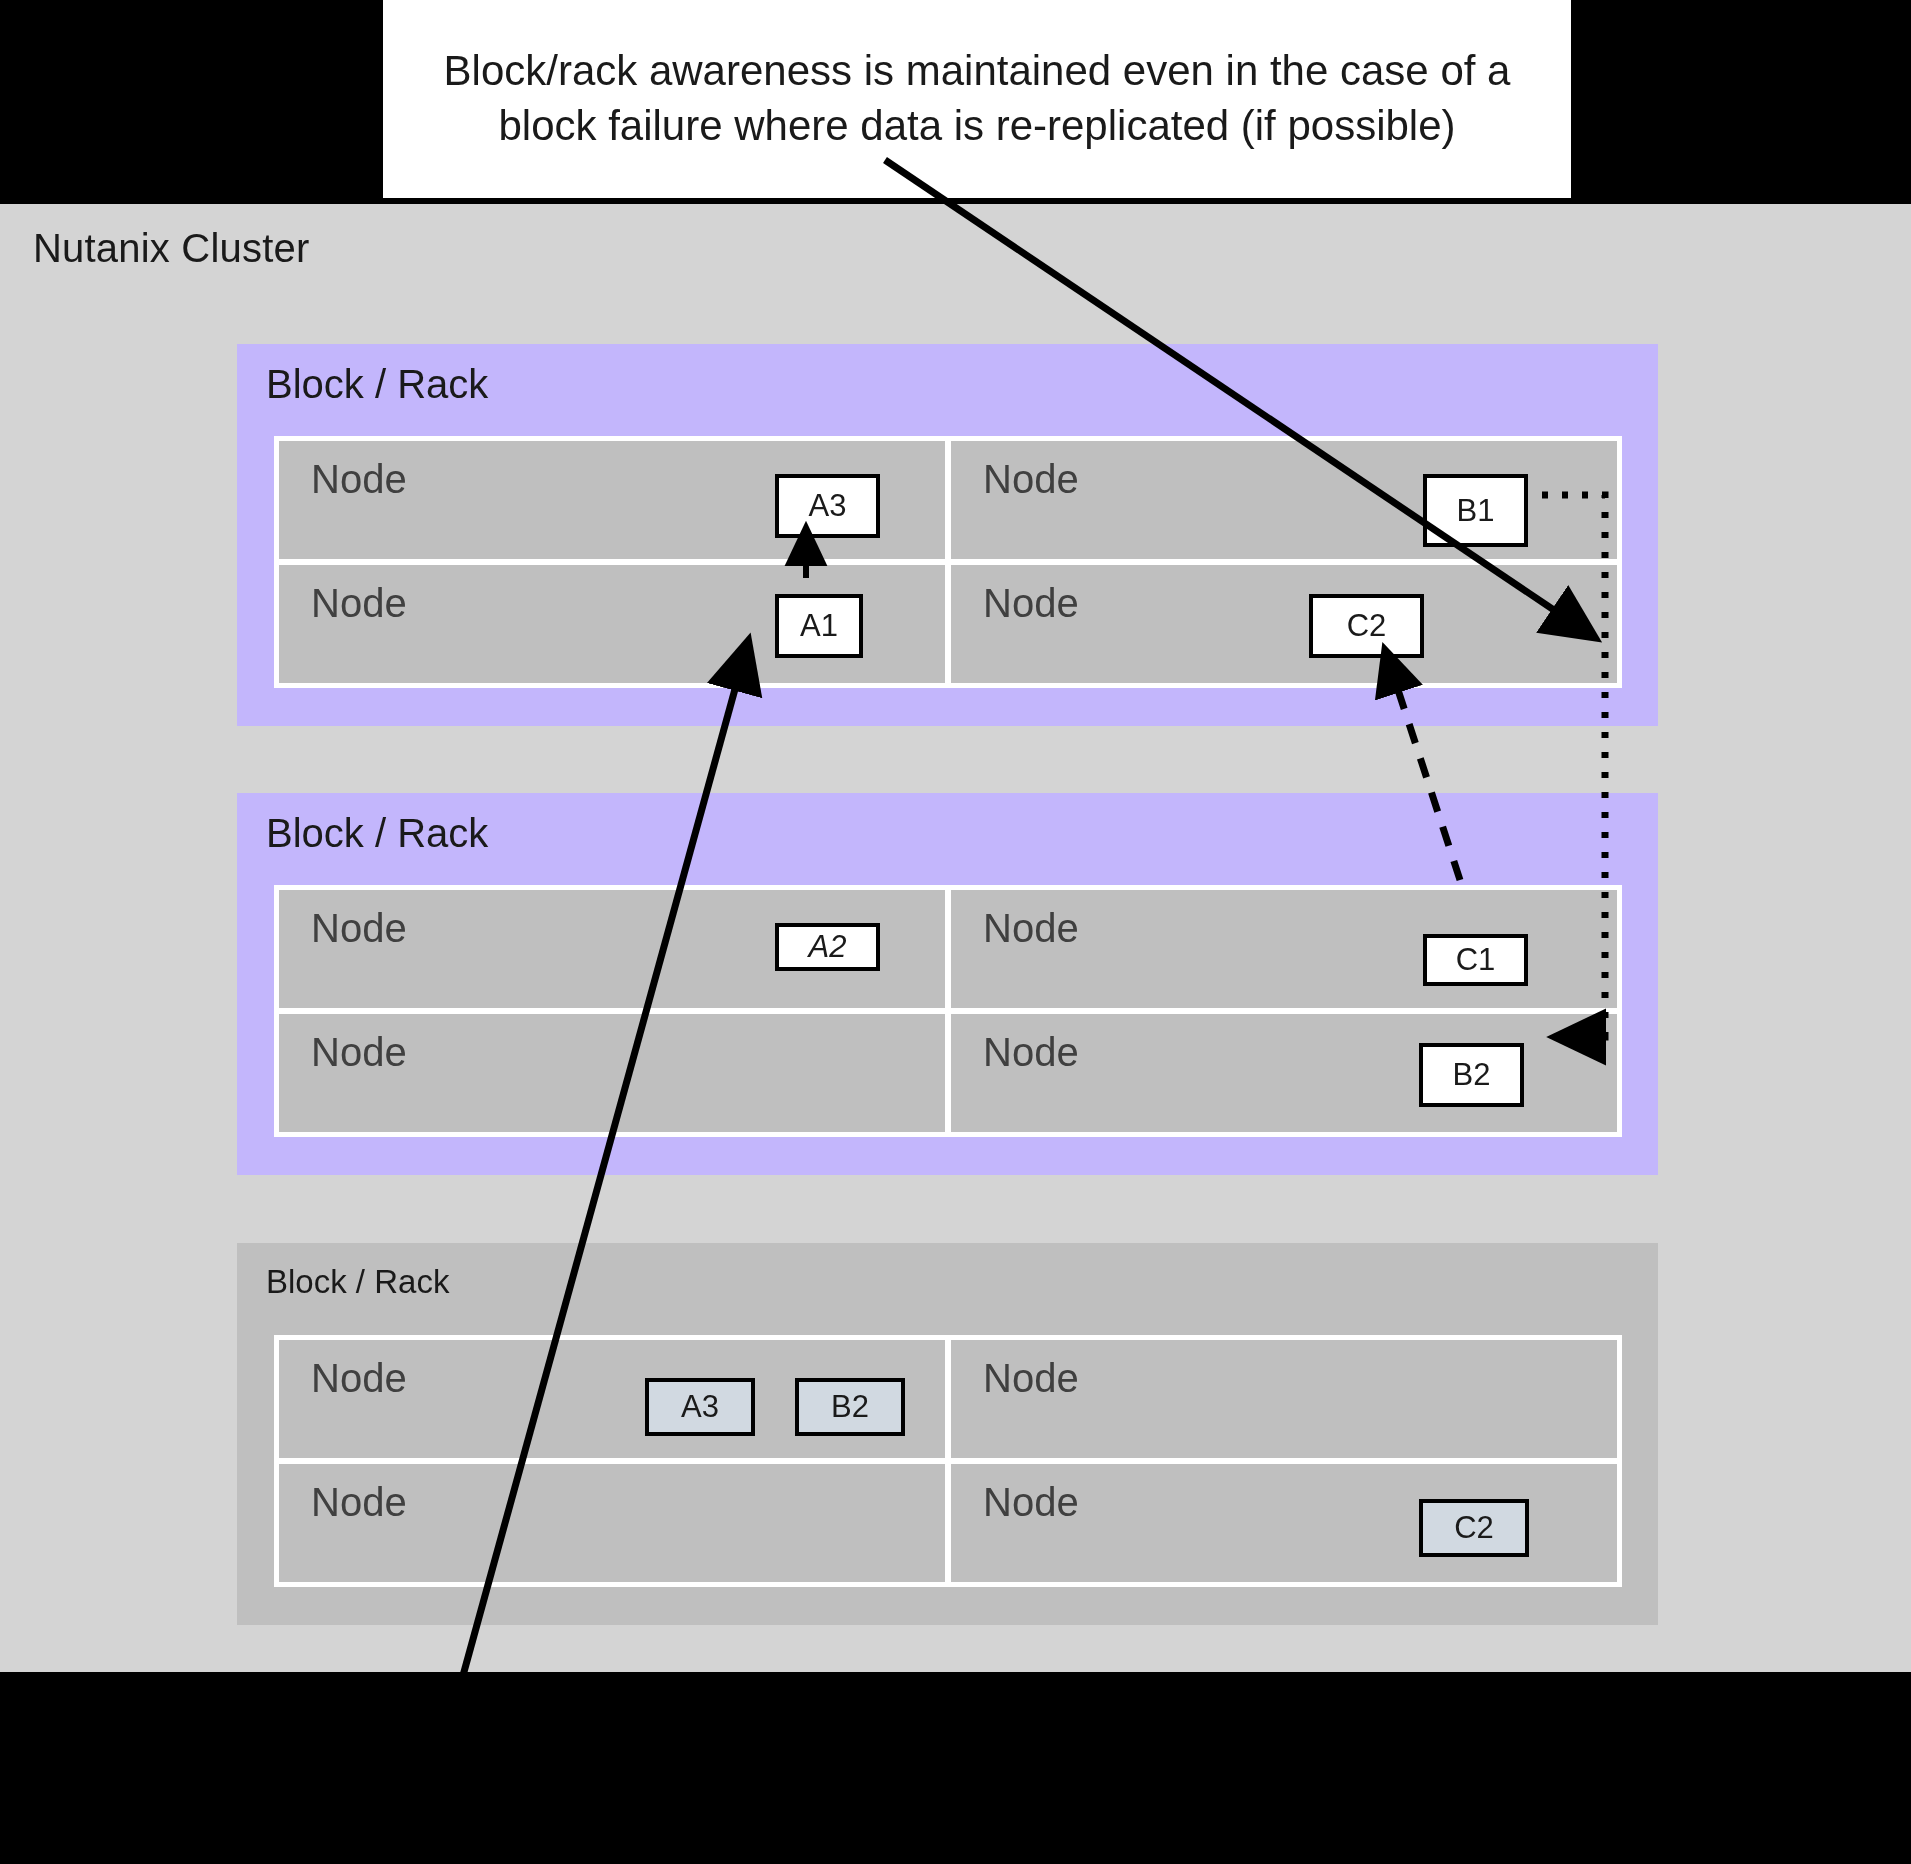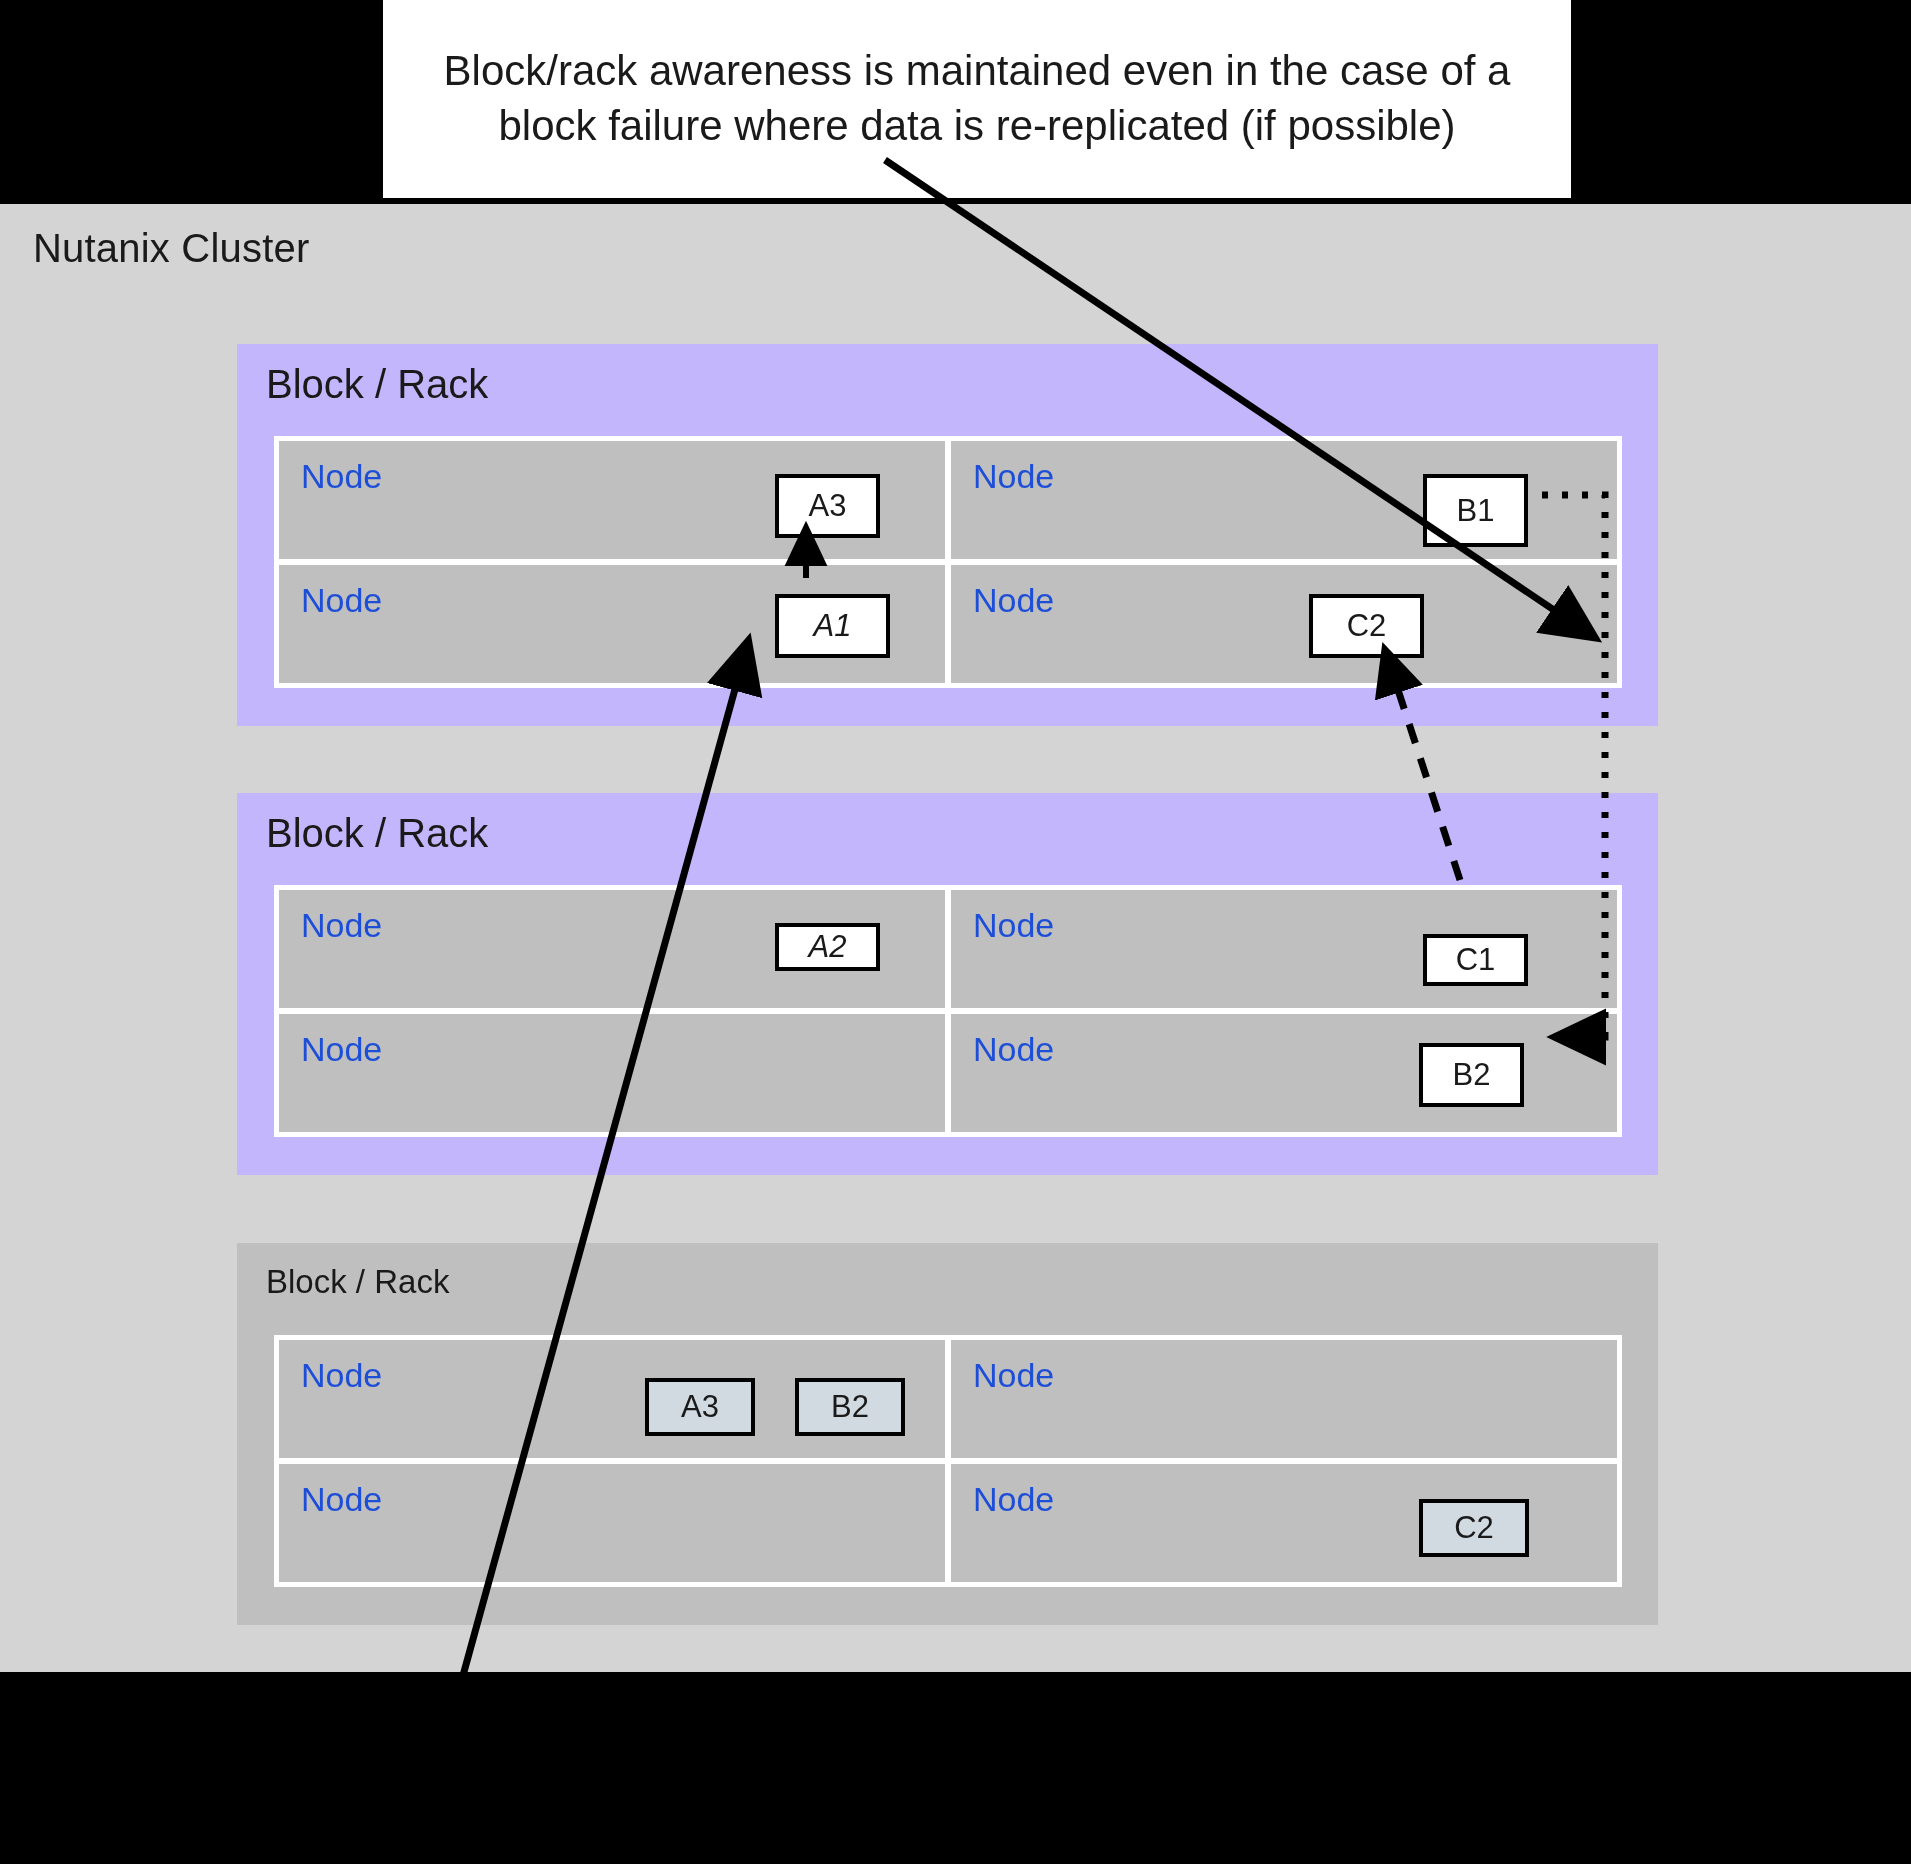--- a/index.html
+++ b/index.html
@@ -20,21 +20,21 @@
   #block2{top:570px;height:382px;}
   #block3{top:1020px;height:382px;}
 
   .block-title{position:absolute;left:29px;top:18px;font-size:40px;color:#1a1a1a;}
   #block3 .block-title{font-size:33px;top:20px;}
 
   .nodegrid{position:absolute;left:37px;top:92px;width:1348px;height:252px;
             display:grid;grid-template-columns:1fr 1fr;grid-template-rows:1fr 1fr;
             gap:6px;background:#ffffff;border:5px solid #ffffff;box-sizing:border-box;}
   .node{position:relative;background:#bfbfbf;}
-  .node-label{position:absolute;left:22px;top:16px;font-size:34px;color:#1d4ed8;}
+  .node-label{position:absolute;left:32px;top:16px;font-size:40px;color:#404040;}
 
   .vm{position:absolute;display:flex;align-items:center;justify-content:center;
       border:4px solid #000;background:#fff;font-size:31px;color:#1a1a1a;box-sizing:border-box;}
   .vm.shaded{background:#d1d9e1;}
 
   svg.overlay{position:absolute;left:0;top:0;width:1911px;height:1864px;pointer-events:none;}
 </style>
 </head>
 <body>
 
@@ -53,21 +53,21 @@
         <div class="node">
           <span class="node-label">Node</span>
           <div class="vm" style="left:496px;top:33px;width:105px;height:64px;">A3</div>
         </div>
         <div class="node">
           <span class="node-label">Node</span>
           <div class="vm" style="left:472px;top:33px;width:105px;height:73px;">B1</div>
         </div>
         <div class="node">
           <span class="node-label">Node</span>
-          <div class="vm" style="left:496px;top:29px;width:115px;height:64px;font-style:italic;">A1</div>
+          <div class="vm" style="left:496px;top:29px;width:88px;height:64px;">A1</div>
         </div>
         <div class="node">
           <span class="node-label">Node</span>
           <div class="vm" style="left:358px;top:29px;width:115px;height:64px;">C2</div>
         </div>
       </div>
     </div>
 
     <div class="block purple" id="block2">
       <div class="block-title">Block / Rack</div>

